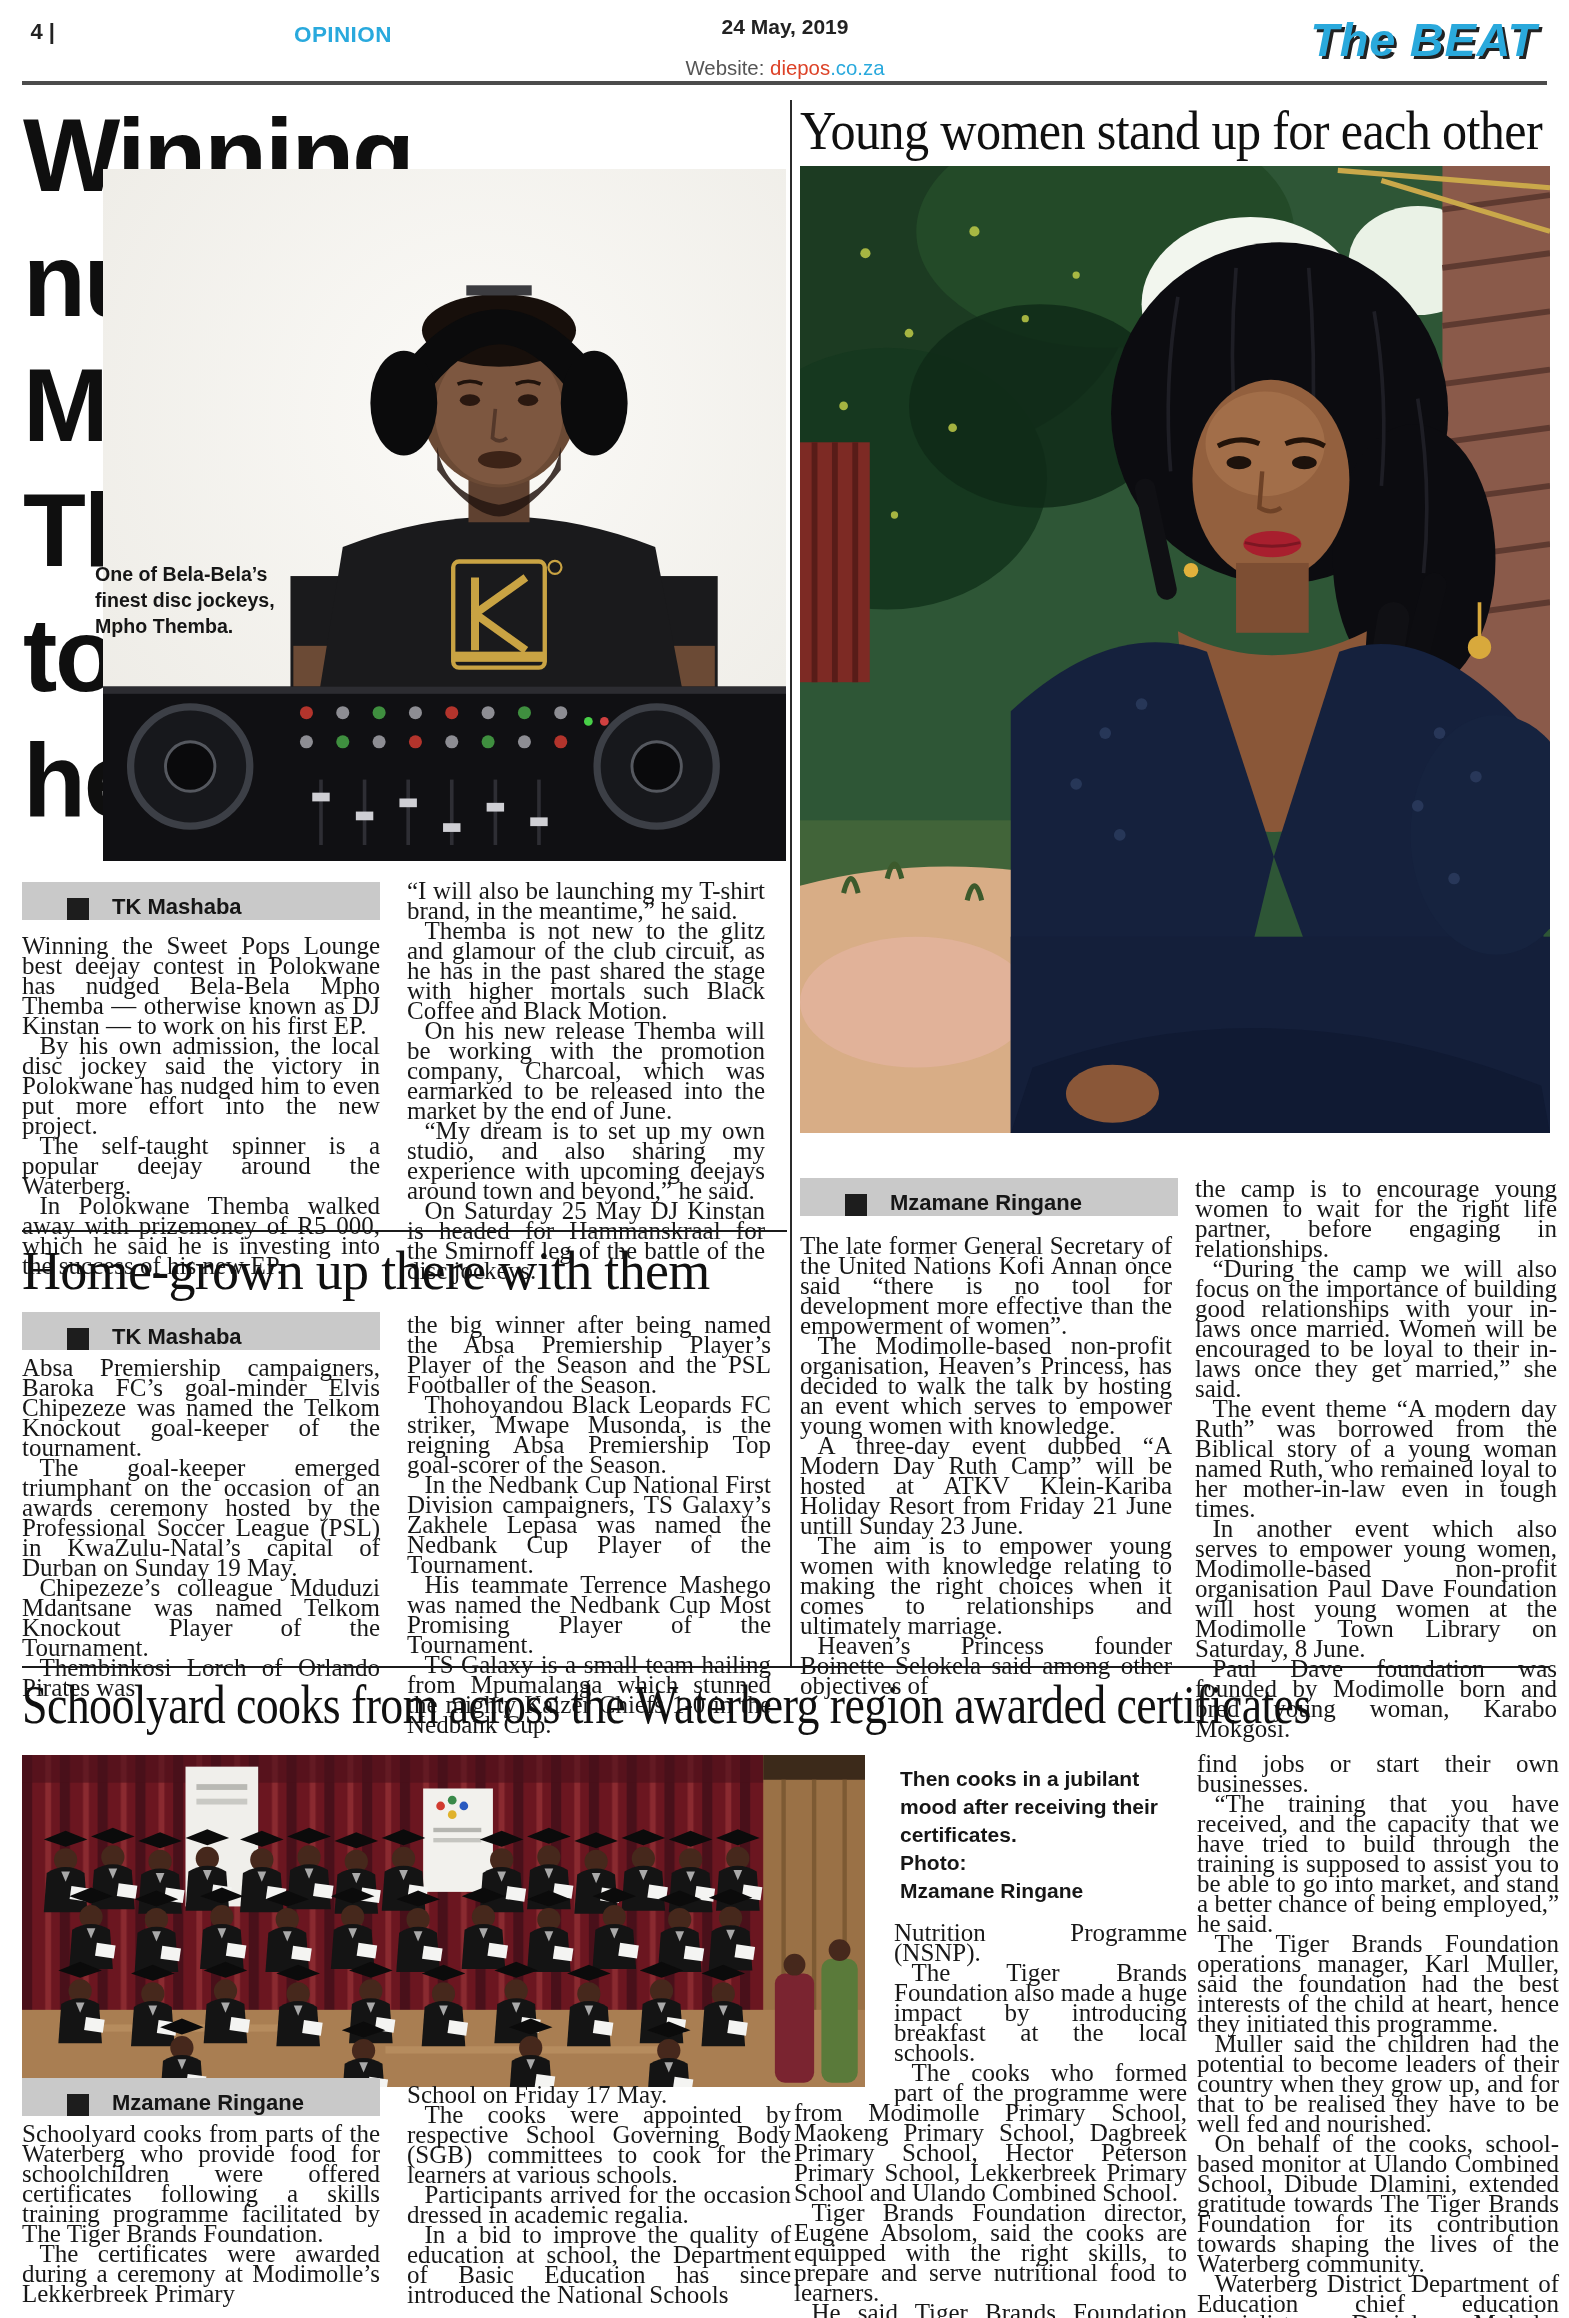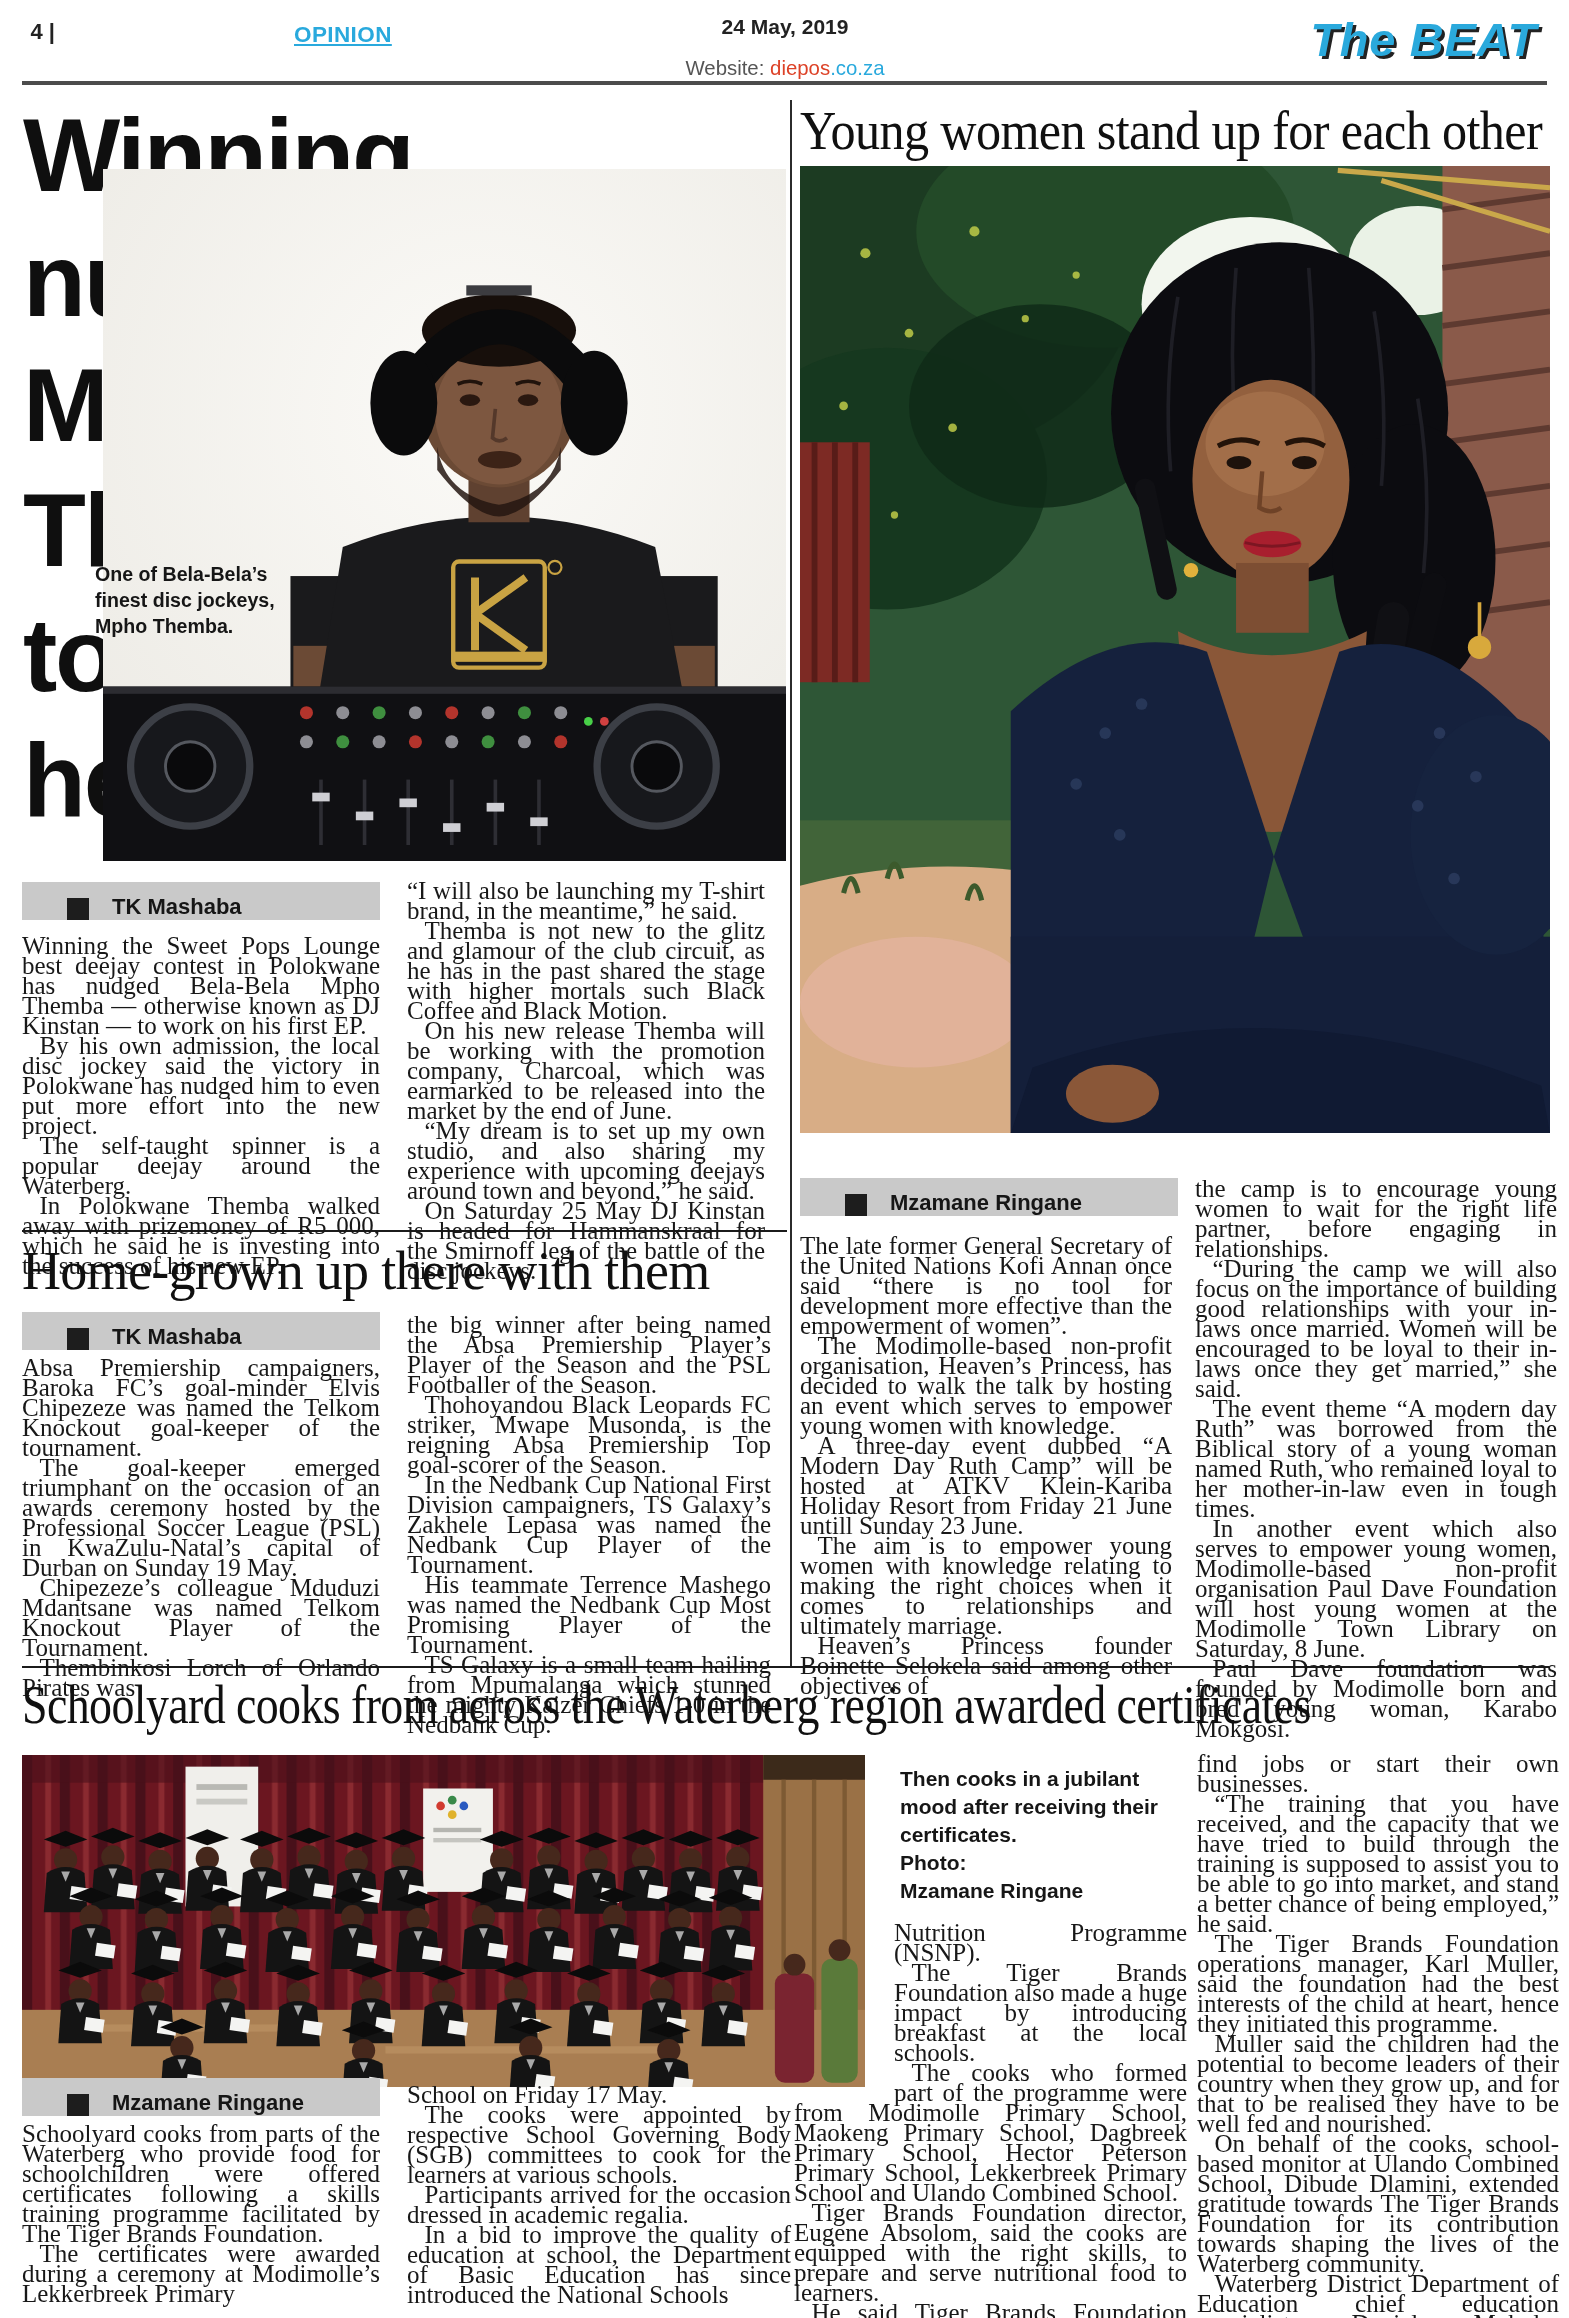--- a/index.html
+++ b/index.html
@@ -1,20 +1,20 @@
 <!DOCTYPE html>
 <html style="font-size:11.6px"><head>
 <meta charset="utf-8">
 <style>
   html,body{margin:0;padding:0;background:#e8e8e8;}
   .page{position:relative;width:1569px;height:2319px;background:#ffffff;overflow:hidden;
         font-family:"Liberation Serif",serif;color:#1c1c1c;}
   
   .hdr-page{position:absolute;left:30.5px;top:19px;font:bold 22px "Liberation Sans",sans-serif;color:#222;}
-  .hdr-section{position:absolute;left:294px;top:22px;font:bold 22.5px "Liberation Sans",sans-serif;color:#29a9dd;letter-spacing:0.4px;text-decoration:underline;}
+  .hdr-section{position:absolute;left:294px;top:22px;font:bold 22.5px "Liberation Sans",sans-serif;color:#29a9dd;letter-spacing:0.4px;}
   .hdr-center{position:absolute;left:638px;top:14.5px;width:294px;text-align:center;font-family:"Liberation Sans",sans-serif;}
   .hdr-date{font-weight:bold;font-size:21px;color:#222;}
   .hdr-site{font-size:20.4px;color:#555;margin-top:18px;}
   .site-red{color:#dd4227;}
   .site-cyan{color:#29a9dd;}
   .masthead{position:absolute;right:32px;top:11.6px;font:bold italic 47px "Liberation Sans",sans-serif;
             color:#2aa9dc;text-shadow:2.9px 2.9px 0 #222;letter-spacing:0.7px;}
   .hdr-rule{position:absolute;left:22px;top:81px;width:1525px;height:4.4px;background:#4c4c4c;}
   
   .divider-v{position:absolute;left:790px;top:100px;width:2.2px;height:1566px;background:#2b2b2b;}

